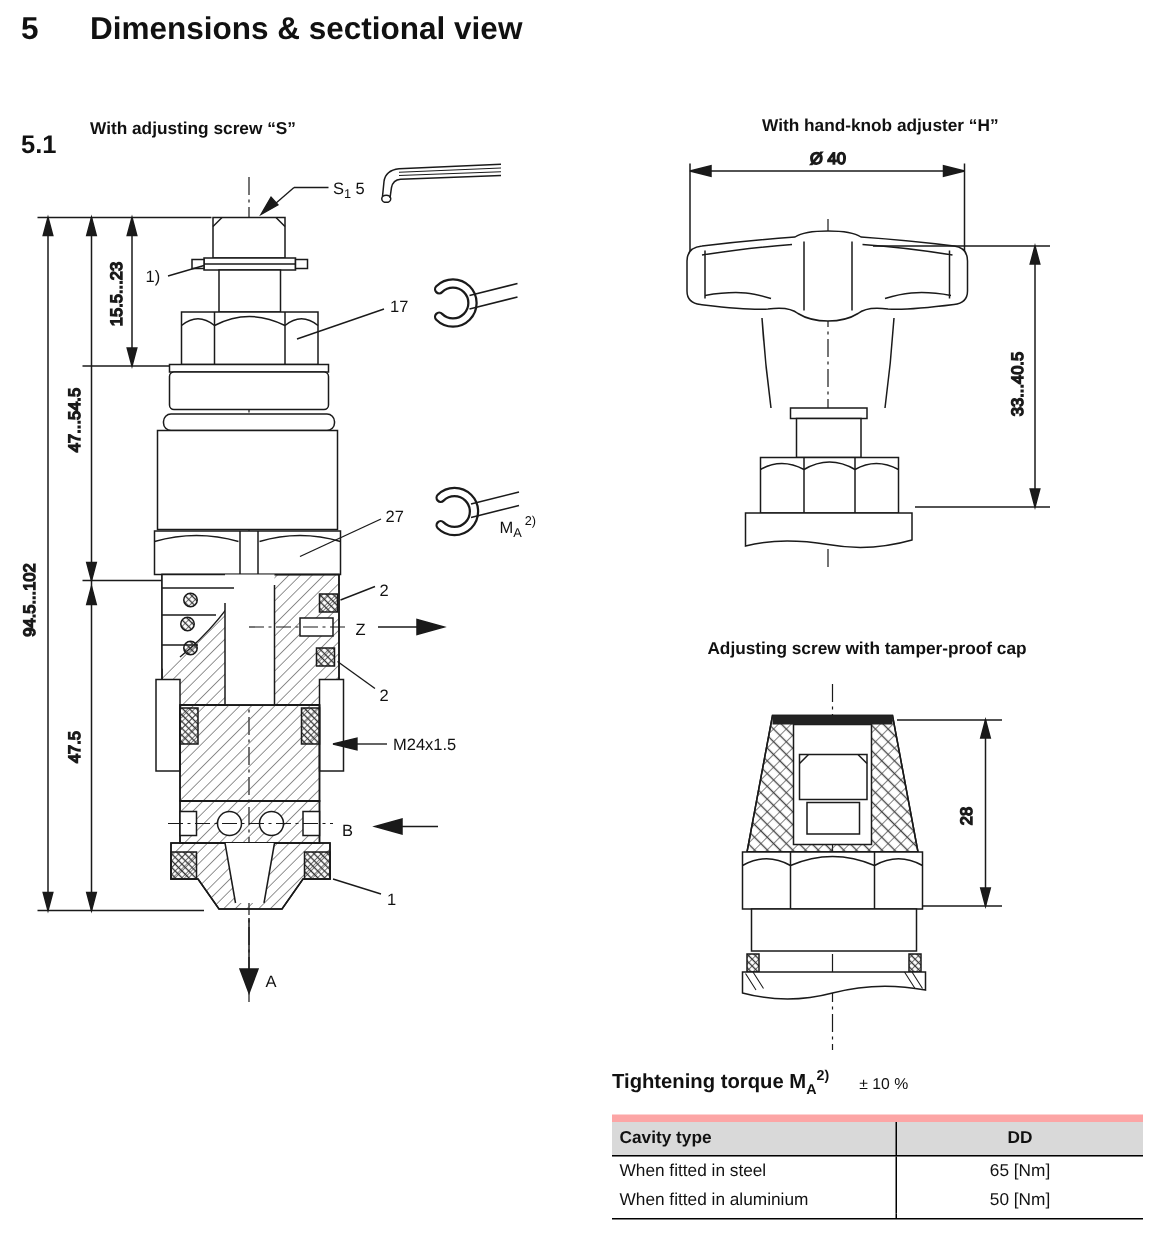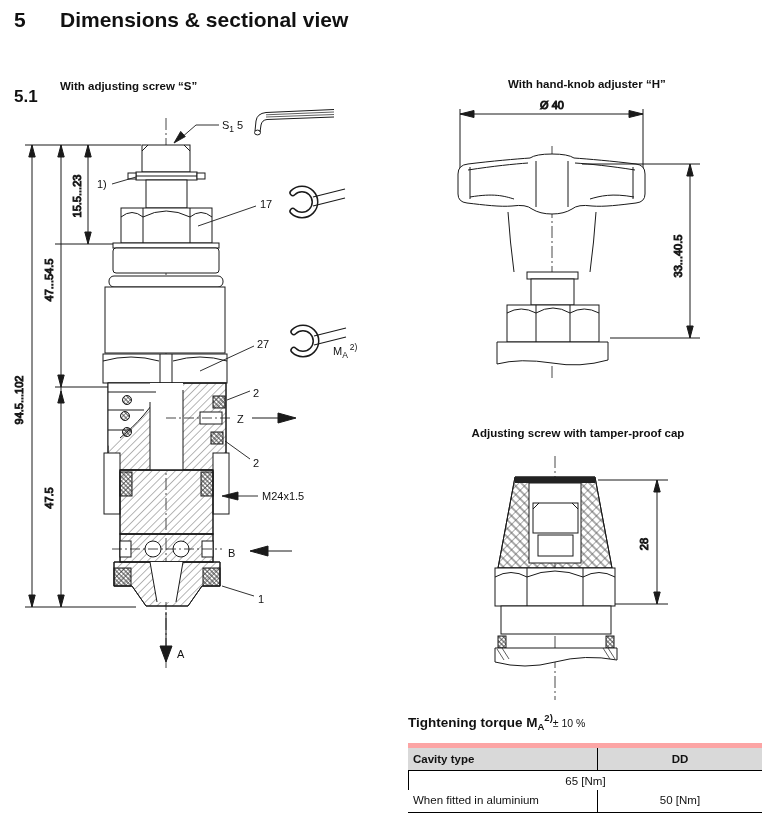--- a/index.html
+++ b/index.html
@@ -12,21 +12,21 @@
   .caption{position:absolute;font-size:11.5px;font-weight:bold;white-space:nowrap;}
   #cap-screw{left:60px;top:80px;}
   #cap-knob{left:508px;top:78px;width:145px;text-align:center;}
   #cap-cap{left:458px;top:426px;width:240px;text-align:center;line-height:14px;font-weight:bold;}
   #cap-cap .line2{font-weight:bold;}
   svg{position:absolute;left:0;top:0;}
   svg text{font-family:"Liberation Sans", sans-serif;font-size:11px;fill:#111;}
   .tbl-title{position:absolute;left:408px;top:712px;font-size:13.5px;font-weight:bold;}
   .tbl-title sub{font-size:9.5px;}
   .tbl-title sup{font-size:9.5px;}
-  .tbl-title .tol{font-size:10.5px;font-weight:normal;margin-left:0;}
+  .tbl-title .tol{font-size:10.5px;font-weight:normal;margin-left:20px;}
   .tbl{position:absolute;left:408px;top:743px;width:354px;border-top:5px solid #fca5a5;
        border-bottom:1px solid #000;font-size:11.5px;}
   .trow{display:flex;align-items:stretch;}
   .thead{background:#d9d9d9;border-bottom:1px solid #000;height:22px;font-weight:bold;}
   .tbody-row{height:19px;}
   .c1{width:184px;padding-left:5px;display:flex;align-items:center;}
   .c2{flex:1;border-left:1px solid #000;display:flex;align-items:center;justify-content:center;}
   .tbl-pad{height:3px;border-left:0;}
 </style>
 </head>
@@ -306,20 +306,21 @@
   </svg>
 
   <div class="tbl-title"><span>Tightening torque M</span><sub>A</sub><sup>2)</sup><span class="tol">± 10 %</span></div>
 
   <div class="tbl">
     <div class="trow thead">
       <div class="c1">Cavity type</div>
       <div class="c2">DD</div>
     </div>
     <div class="trow tbody-row">
+      <div class="c1">When fitted in steel</div>
       <div class="c2">65 [Nm]</div>
     </div>
     <div class="trow tbody-row">
       <div class="c1">When fitted in aluminium</div>
       <div class="c2">50 [Nm]</div>
     </div>
     <div class="trow tbl-pad">
       <div class="c1"></div>
       <div class="c2"></div>
     </div>

